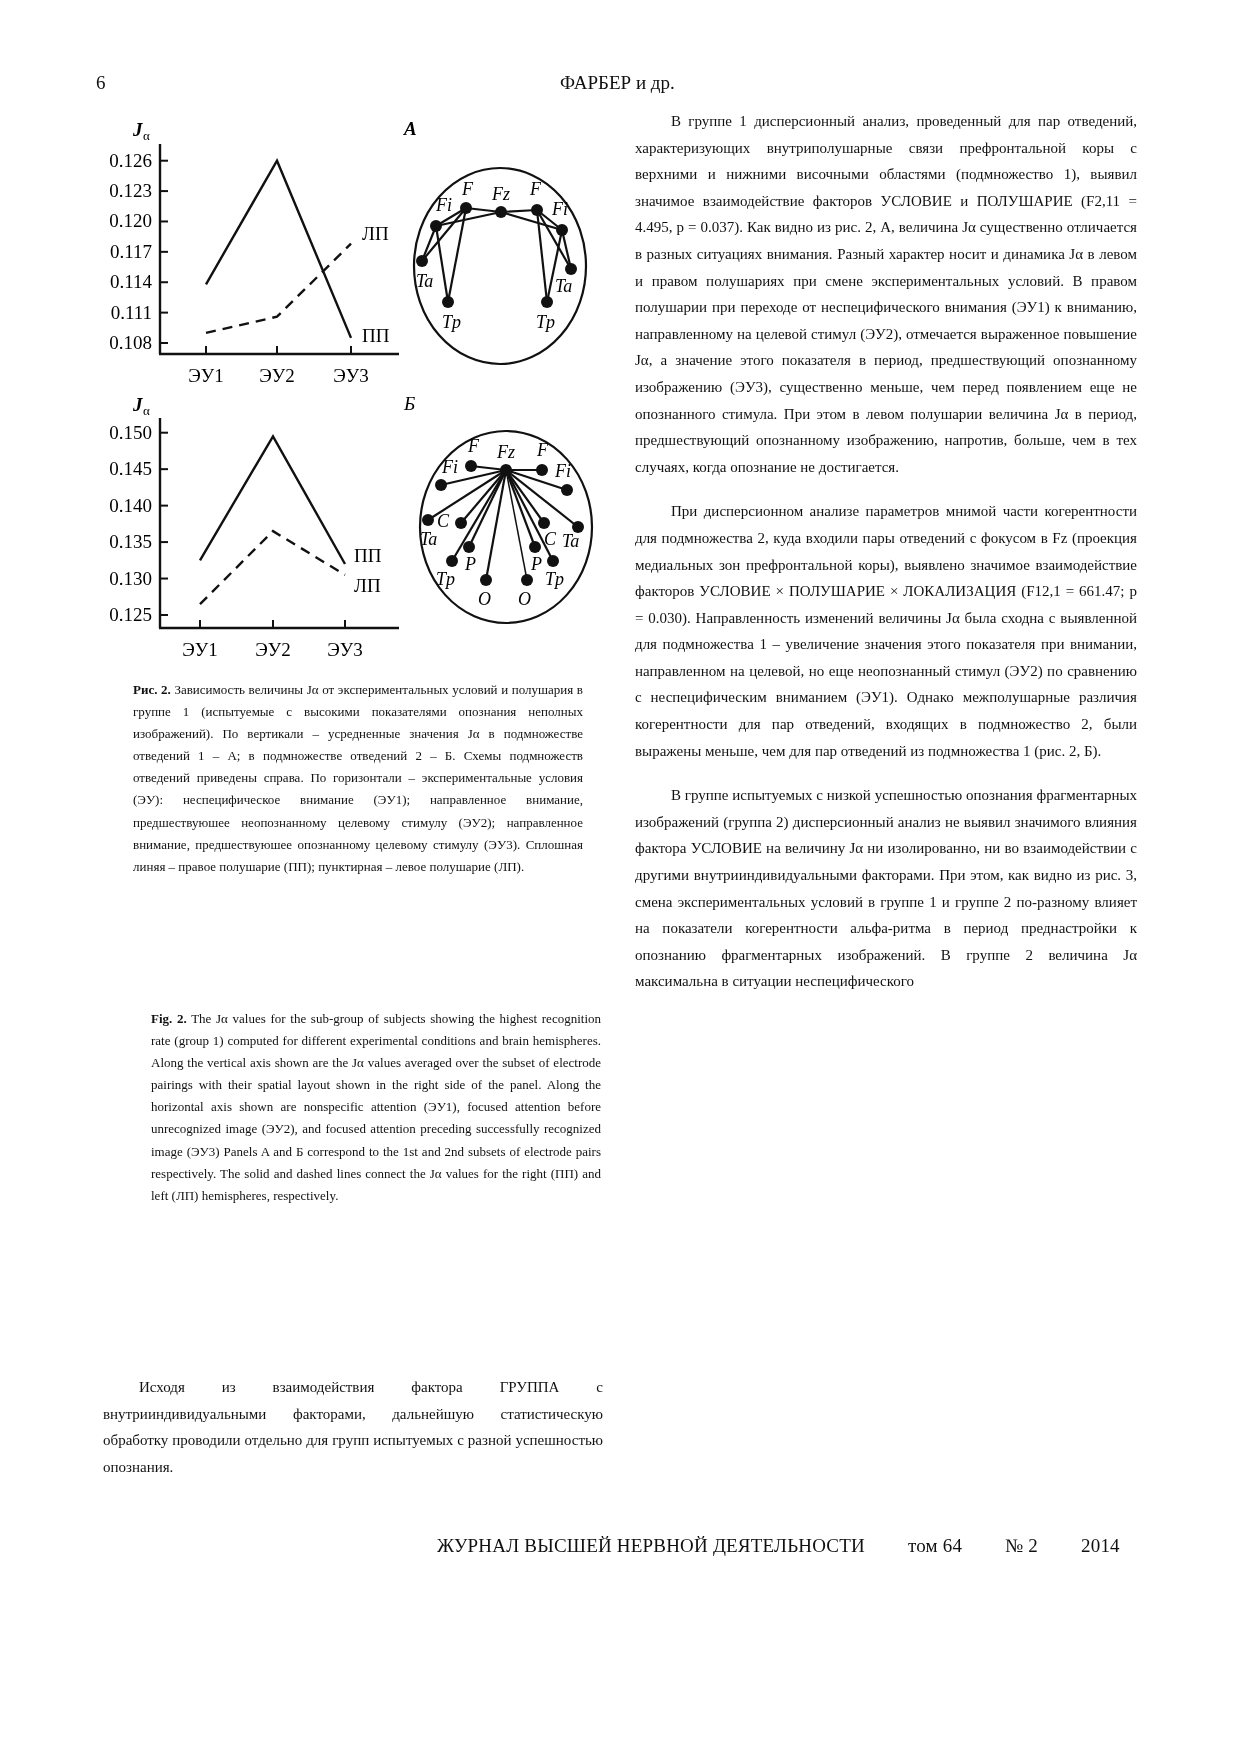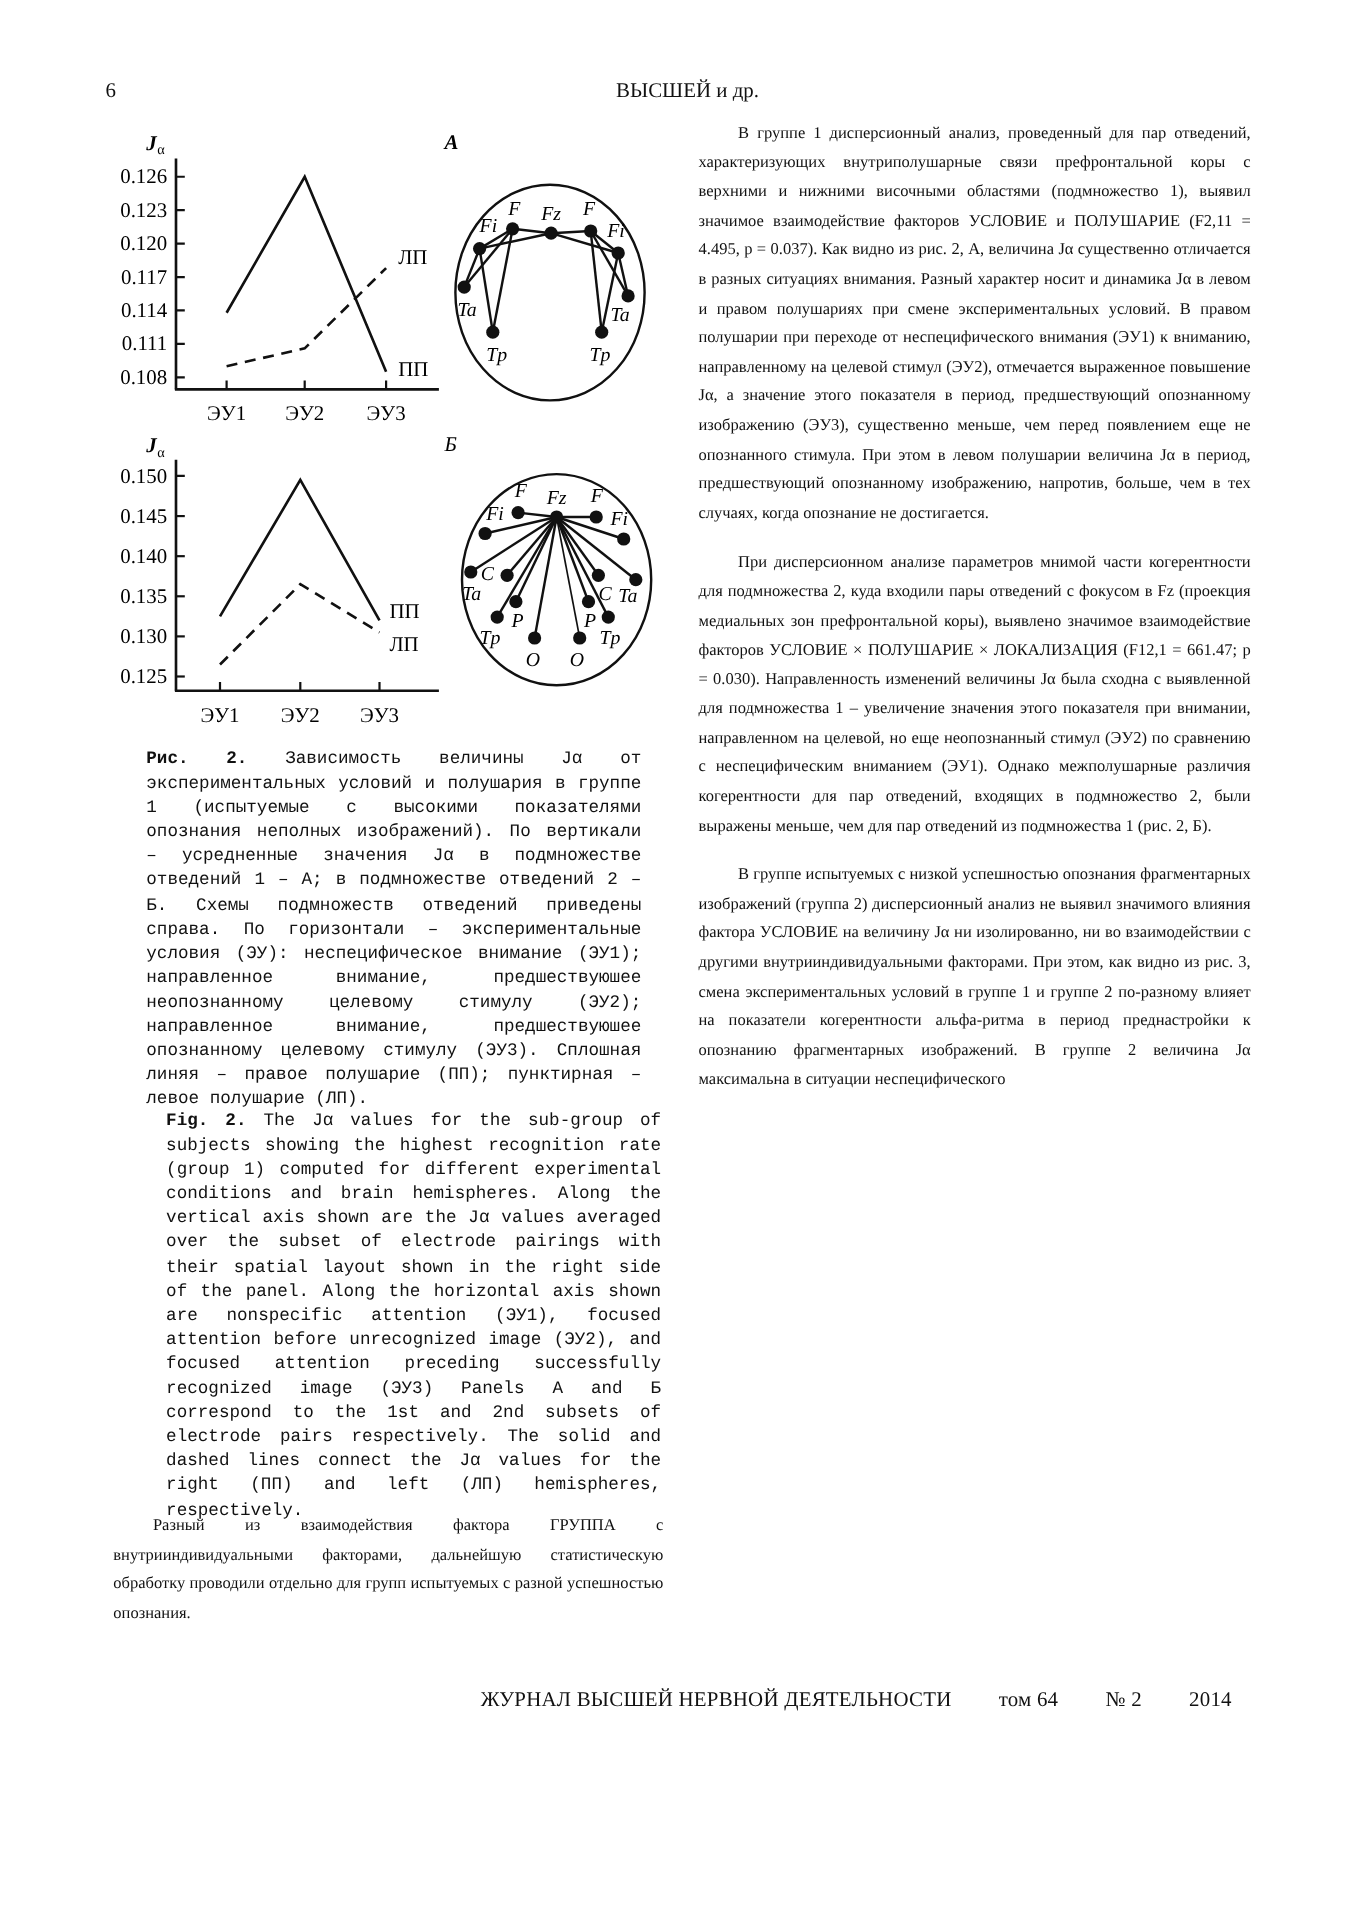--- a/index.html
+++ b/index.html
@@ -2,32 +2,32 @@
 <html><head>
 <meta charset="utf-8">
 <style>
   html, body { margin: 0; padding: 0; background: #ffffff; }
   body { width: 1240px; height: 1754px; position: relative; overflow: hidden;
          font-family: "Liberation Serif", "DejaVu Serif", serif; color: #111; }
   .abs { position: absolute; }
   .running-head { font-size: 19px; top: 72px; }
   .col-text { font-size: 15px; line-height: 26.6px; text-align: justify; text-align-last: left; }
   .col-text p { margin: 0; text-indent: 36px; }
-  .caption { font-size: 16px; line-height: 22.1px; text-align: justify; font-family: Liberation Mono, monospace; }
+  .caption { font-size: 13px; line-height: 22.1px; text-align: justify; }
   .caption b { font-weight: bold; }
   .footer { font-size: 19px; top: 1535px; letter-spacing: 0.2px; }
   .footer span { margin-right: 38px; }
   svg text { font-family: "Liberation Serif", "DejaVu Serif", serif; }
   .para { margin-bottom: 18px !important; }
 </style>
 </head>
 <body>
 
 <div class="abs running-head" style="left:96px;">6</div>
-<div class="abs running-head" style="left:560px;">ВЫСШЕЙ и др.</div>
+<div class="abs running-head" style="left:560px;">ФАРБЕР и др.</div>
 
 <svg class="abs" style="left:90px; top:110px;" width="330" height="275" viewBox="90 110 330 275">
   <g>
     <text x="133" y="136" font-size="19" font-style="italic" font-weight="bold">J</text>
     <text x="143" y="140" font-size="13">α</text>
   </g>
   <text id="a-panel-label" x="404" y="135" font-size="19" font-style="italic" font-weight="bold">A</text>
   <line x1="160" y1="144" x2="160" y2="354" stroke="#111" stroke-width="2.4"></line>
   <line x1="159" y1="354" x2="399" y2="354" stroke="#111" stroke-width="2.4"></line>
   <g id="a-yticks">
@@ -195,21 +195,21 @@
 <div class="abs caption" style="left:133px; top:679px; width:450px;">
   <b>Рис. 2.</b>
   <span>Зависимость величины Jα от экспериментальных условий и полушария в группе 1 (испытуемые с высокими показателями опознания неполных изображений). По вертикали – усредненные значения Jα в подмножестве отведений 1 – А; в подмножестве отведений 2 – Б. Схемы подмножеств отведений приведены справа. По горизонтали – экспериментальные условия (ЭУ): неспецифическое внимание (ЭУ1); направленное внимание, предшествуюшее неопознанному целевому стимулу (ЭУ2); направленное внимание, предшествуюшее опознанному целевому стимулу (ЭУ3). Сплошная линяя – правое полушарие (ПП); пунктирная – левое полушарие (ЛП).</span>
 </div>
 <div class="abs caption" style="left:151px; top:1008px; width:450px;">
   <b>Fig. 2.</b>
   <span>The Jα values for the sub-group of subjects showing the highest recognition rate (group 1) computed for different experimental conditions and brain hemispheres. Along the vertical axis shown are the Jα values averaged over the subset of electrode pairings with their spatial layout shown in the right side of the panel. Along the horizontal axis shown are nonspecific attention (ЭУ1), focused attention before unrecognized image (ЭУ2), and focused attention preceding successfully recognized image (ЭУ3) Panels A and Б correspond to the 1st and 2nd subsets of electrode pairs respectively. The solid and dashed lines connect the Jα values for the right (ПП) and left (ЛП) hemispheres, respectively.</span>
 </div>
 
 <div class="abs col-text" style="left:103px; top:1374px; width:500px;">
-  <p>Разный из взаимодействия фактора ГРУППА с внутрииндивидуальными факторами, дальнейшую статистическую обработку проводили отдельно для групп испытуемых с разной успешностью опознания.</p>
+  <p>Исходя из взаимодействия фактора ГРУППА с внутрииндивидуальными факторами, дальнейшую статистическую обработку проводили отдельно для групп испытуемых с разной успешностью опознания.</p>
 </div>
 
 <div class="abs col-text" style="left:635px; top:108px; width:502px;">
   <p class="para">В группе 1 дисперсионный анализ, проведенный для пар отведений, характеризующих внутриполушарные связи префронтальной коры с верхними и нижними височными областями (подмножество 1), выявил значимое взаимодействие факторов УСЛОВИЕ и ПОЛУШАРИЕ (F2,11 = 4.495, p = 0.037). Как видно из рис. 2, А, величина Jα существенно отличается в разных ситуациях внимания. Разный характер носит и динамика Jα в левом и правом полушариях при смене экспериментальных условий. В правом полушарии при переходе от неспецифического внимания (ЭУ1) к вниманию, направленному на целевой стимул (ЭУ2), отмечается выраженное повышение Jα, а значение этого показателя в период, предшествующий опознанному изображению (ЭУ3), существенно меньше, чем перед появлением еще не опознанного стимула. При этом в левом полушарии величина Jα в период, предшествующий опознанному изображению, напротив, больше, чем в тех случаях, когда опознание не достигается.</p>
   <p class="para">При дисперсионном анализе параметров мнимой части когерентности для подмножества 2, куда входили пары отведений с фокусом в Fz (проекция медиальных зон префронтальной коры), выявлено значимое взаимодействие факторов УСЛОВИЕ × ПОЛУШАРИЕ × ЛОКАЛИЗАЦИЯ (F12,1 = 661.47; p = 0.030). Направленность изменений величины Jα была сходна с выявленной для подмножества 1 – увеличение значения этого показателя при внимании, направленном на целевой, но еще неопознанный стимул (ЭУ2) по сравнению с неспецифическим вниманием (ЭУ1). Однако межполушарные различия когерентности для пар отведений, входящих в подмножество 2, были выражены меньше, чем для пар отведений из подмножества 1 (рис. 2, Б).</p>
   <p>В группе испытуемых с низкой успешностью опознания фрагментарных изображений (группа 2) дисперсионный анализ не выявил значимого влияния фактора УСЛОВИЕ на величину Jα ни изолированно, ни во взаимодействии с другими внутрииндивидуальными факторами. При этом, как видно из рис. 3, смена экспериментальных условий в группе 1 и группе 2 по-разному влияет на показатели когерентности альфа-ритма в период преднастройки к опознанию фрагментарных изображений. В группе 2 величина Jα максимальна в ситуации неспецифического</p>
 </div>
 
 <div class="abs footer" style="left:437px;">
   <span>ЖУРНАЛ ВЫСШЕЙ НЕРВНОЙ ДЕЯТЕЛЬНОСТИ</span>

